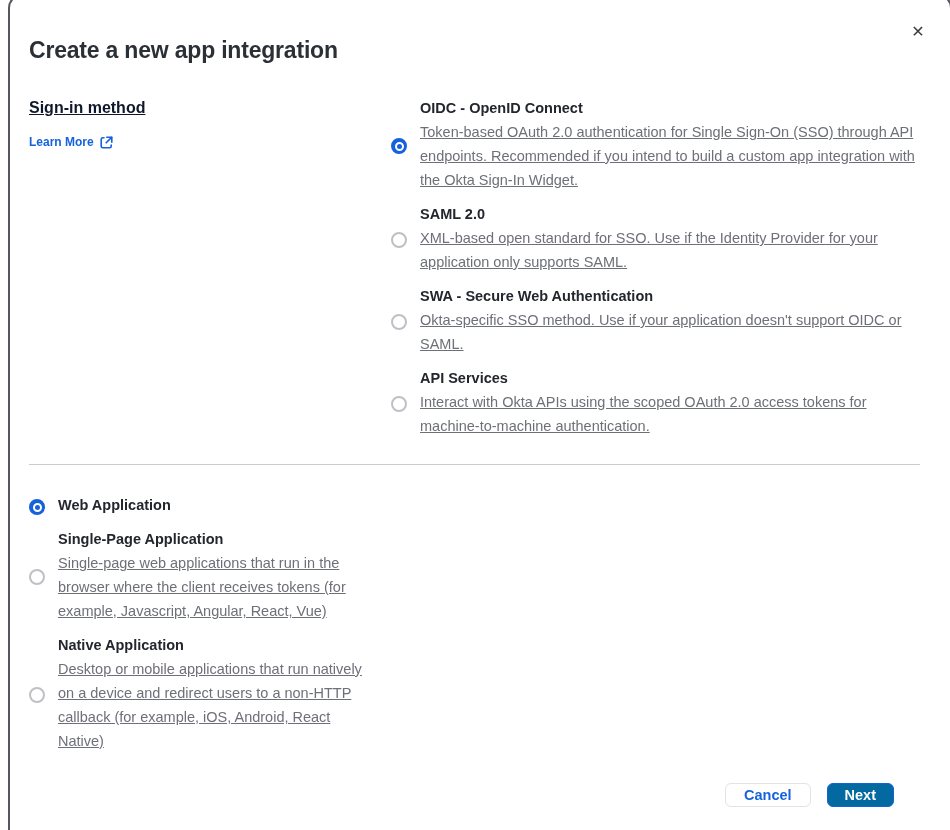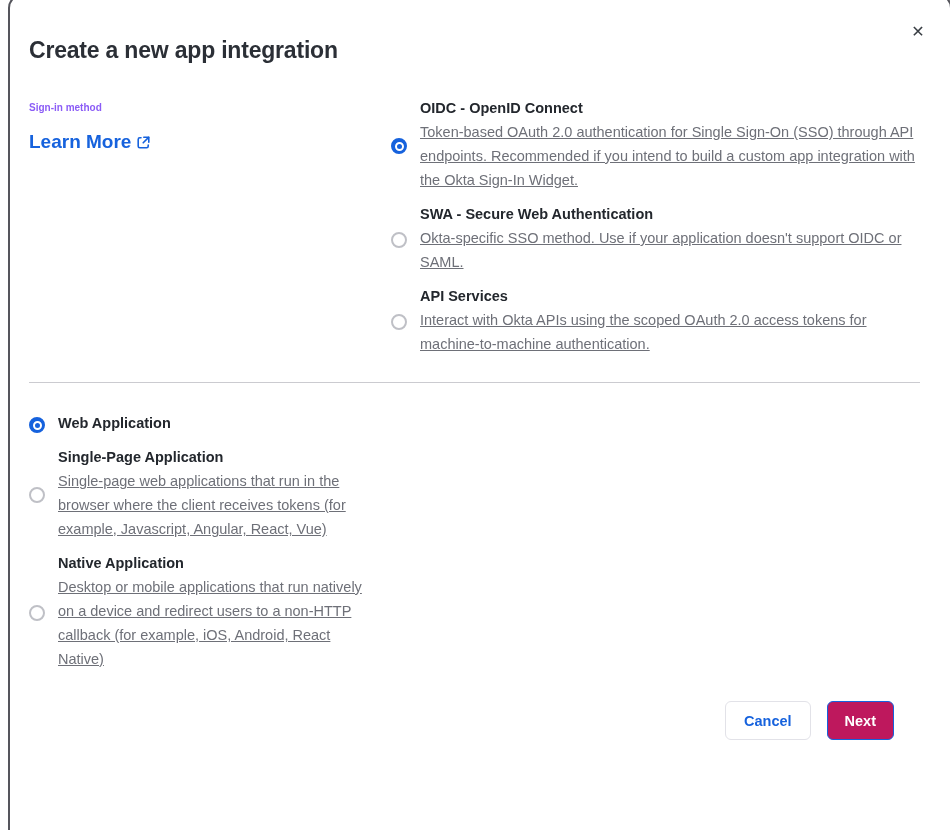--- a/index.html
+++ b/index.html
@@ -27,25 +27,25 @@
     z-index:6;
   }
 
   .section {
     display:grid; grid-template-columns:334px 1fr; column-gap:28px;
     margin-top:32px;
   }
   .section-1 { padding-bottom:26px; border-bottom:1px solid #cbcbd0; }
   .section-2 { margin-top:28px; }
 
-  .section-label { font-size:10px; font-weight:700; color:#8b5cf6; line-height:24px; }
+  .section-label { font-size:16px; font-weight:700; color:#0f172a; line-height:24px;text-decoration:underline; }
 
   .learn-more {
     display:inline-flex; align-items:center; gap:6px; margin-top:10px;
-    font-size:19px; font-weight:700; color:#1662dd; text-decoration:none;
+    font-size:12px; font-weight:700; color:#1662dd; text-decoration:none;
     line-height:24px; cursor:pointer;
   }
   .learn-more svg { display:block; }
 
   .col-desc { font-size:14.5px; color:#6e7078; line-height:24px; margin-top:10px; }
   .col-desc + .col-desc { margin-top:24px; }
 
   .option { display:flex; gap:13px; margin-bottom:10px; cursor:pointer;align-items:center; }
   .option:last-child { margin-bottom:0; }
 
@@ -61,25 +61,25 @@
   }
 
   .option-label { font-size:14.5px; font-weight:600; color:#23272d; line-height:24px; }
   .option-desc  { font-size:14.5px; color:#6e7078; line-height:24px; max-width:505px;text-decoration:underline; }
 
   .footer {
     display:flex; justify-content:flex-end; align-items:center; gap:16px;
     padding:30px 26px 24px 0;
   }
   .btn {
-    height:39px; border-radius:6px; font-size:14.5px; font-weight:700;
+    height:24px; border-radius:6px; font-size:14.5px; font-weight:700;
     cursor:pointer; font-family:"Liberation Sans", sans-serif;
   }
   .btn-cancel { background:#ffffff; border:1px solid #e2e2e8; color:#1662dd; padding:0 18px; }
-  .btn-next   { background:#be185d; border:1px solid #1662dd; color:#ffffff; padding:0 17px; }
+  .btn-next   { background:#0369a1; border:1px solid #1662dd; color:#ffffff; padding:0 17px; }
 </style>
 </head>
 <body>
 
 <div class="modal-edge"></div>
 
 <button class="close-btn">✕</button>
 
 <div class="modal-content">
 
@@ -102,20 +102,27 @@
 
     <div>
       <div class="option">
         <span class="radio selected"></span>
         <div>
           <div class="option-label">OIDC - OpenID Connect</div>
           <div class="option-desc">Token-based OAuth 2.0 authentication for Single Sign-On (SSO) through API endpoints. Recommended if you intend to build a custom app integration with the Okta Sign-In Widget.</div>
         </div>
       </div>
 
+      <div class="option">
+        <span class="radio"></span>
+        <div>
+          <div class="option-label">SAML 2.0</div>
+          <div class="option-desc">XML-based open standard for SSO. Use if the Identity Provider for your application only supports SAML.</div>
+        </div>
+      </div>
 
       <div class="option">
         <span class="radio"></span>
         <div>
           <div class="option-label">SWA - Secure Web Authentication</div>
           <div class="option-desc">Okta-specific SSO method. Use if your application doesn't support OIDC or SAML.</div>
         </div>
       </div>
 
       <div class="option">

